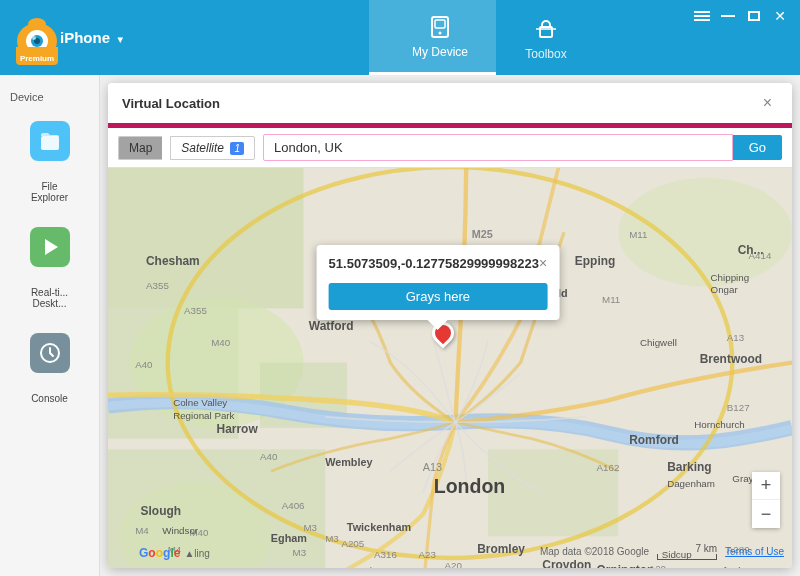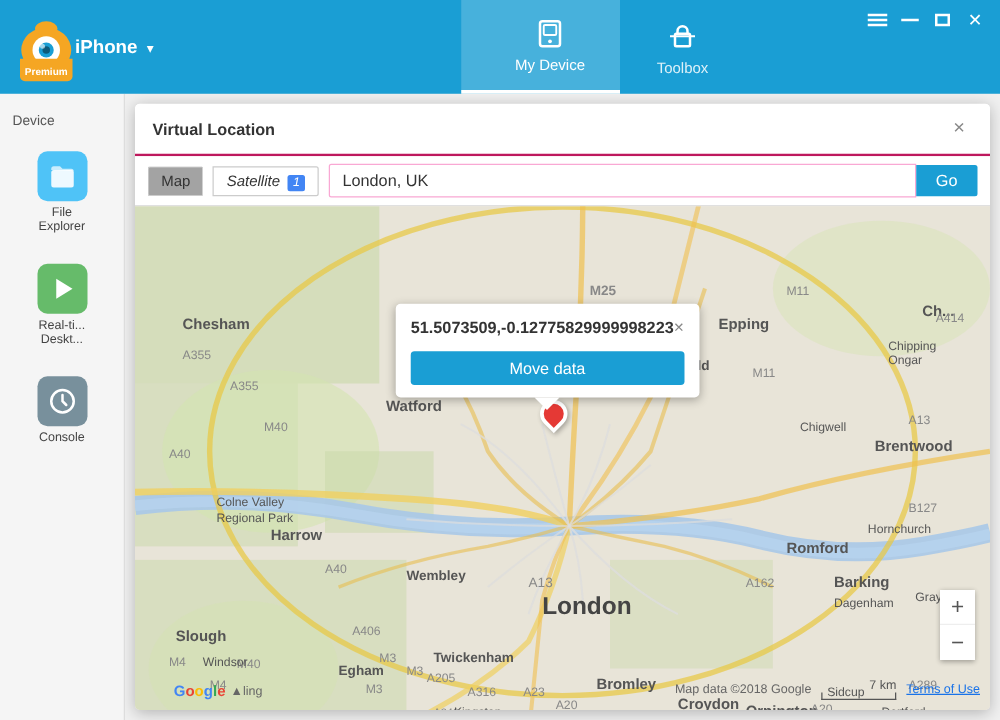--- a/index.html
+++ b/index.html
@@ -77,21 +77,21 @@
 
     .sidebar-item {
       display: flex;
       flex-direction: column;
       align-items: center;
       justify-content: center;
       width: 80px;
       padding: 8px 4px;
       cursor: pointer;
       border-radius: 6px;
-      gap: 4px;
+      gap: 20px;
     }
 
     .sidebar-item-icon {
       width: 40px;
       height: 40px;
       border-radius: 8px;
       display: flex;
       align-items: center;
       justify-content: center;
       font-size: 20px;
@@ -123,21 +123,21 @@
       display: flex;
       flex-direction: column;
       overflow: hidden;
     }
 
     .dialog-header {
       display: flex;
       align-items: center;
       justify-content: space-between;
       padding: 10px 14px;
-      border-bottom: 2px solid #be185d;
+      border-bottom: 5px solid #be185d;
       background: white;
     }
 
     .dialog-title {
       font-size: 13px;
       font-weight: 600;
       color: #333;
     }
 
     .dialog-close {
@@ -669,21 +669,21 @@
           <text x="610" y="415" font-size="9" fill="#888" font-family="Arial">A3</text>
           <text x="35" y="132" font-size="9" fill="#888" font-family="Arial">A355</text>
           <text x="95" y="185" font-size="9" fill="#888" font-family="Arial">M40</text>
         </svg>
 
         <div class="map-popup">
           <div class="popup-header">
             <span class="popup-coords">51.5073509,-0.12775829999998223</span>
             <button class="popup-close">×</button>
           </div>
-          <button class="move-here-btn">Move data</button>
+          <button class="move-here-btn">Grays here</button>
         </div>
 
         <div class="map-pin">
           <div class="pin-head"></div>
         </div>
 
         <div class="zoom-controls">
           <button class="zoom-btn">+</button>
           <button class="zoom-btn">−</button>
         </div>

